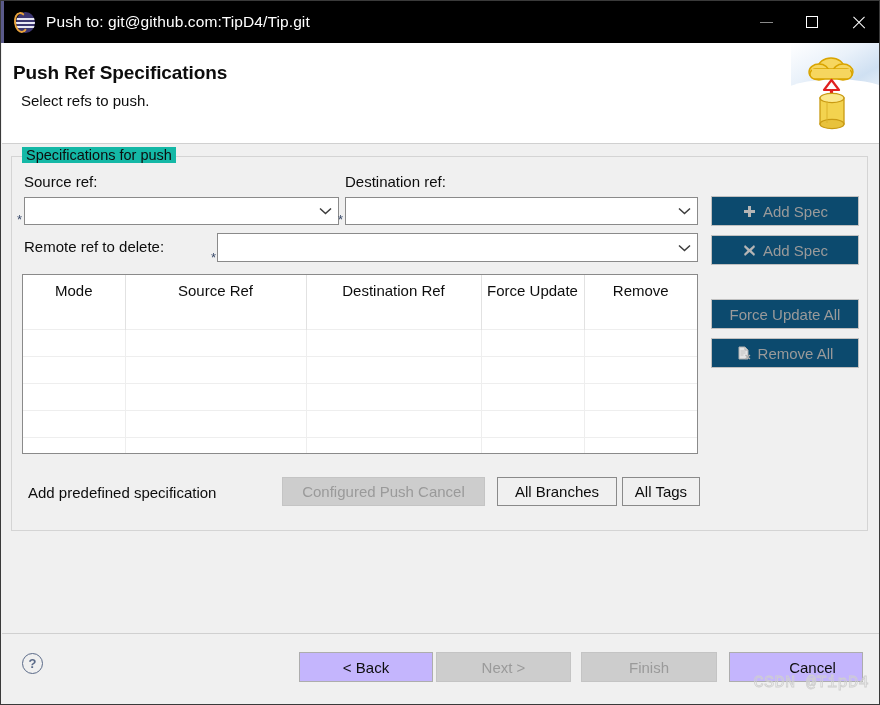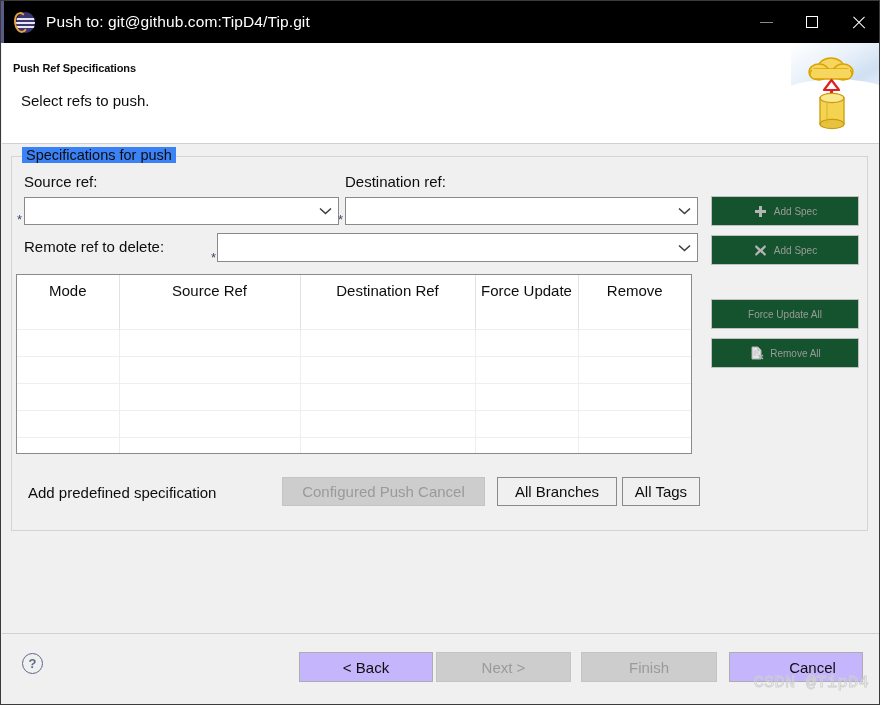--- a/index.html
+++ b/index.html
@@ -126,21 +126,21 @@
     left: 1px; top: 42px;
     width: 877px;
     height: 101px;
     background: #ffffff;
     border-bottom: 1px solid #d0d0d0;
     box-sizing: border-box;
   }
   .header-title {
     position: absolute;
     left: 11px; top: 19px;
-    font-size: 11px;
+    font-size: 19px;
     font-weight: bold;
     color: #0d0d0d;
     letter-spacing: -0.1px;
   }
   .header-sub {
     position: absolute;
     left: 19px; top: 49px;
     font-size: 15px;
     color: #0d0d0d;
   }
@@ -180,21 +180,21 @@
     position: absolute;
     left: 9px; top: 12px;
     width: 857px;
     height: 375px;
     border: 1px solid #d4d4d4;
     box-sizing: border-box;
   }
   .group-label {
     position: absolute;
     left: 10px; top: -10px;
-    background: #3b82f6;
+    background: #14b8a6;
     padding: 0 4px;
     font-size: 14.5px;
     color: #0d0d0d;
   }
 
   .field-label {
     position: absolute;
     font-size: 15px;
     color: #0d0d0d;
     white-space: nowrap;
@@ -229,28 +229,28 @@
   .req-star {
     position: absolute;
     font-size: 13px;
     color: #3a4a6a;
     line-height: 1;
   }
 
   
   .sidebtn {
     position: absolute;
-    background: #14532d;
+    background: #0c4a6e;
     border: 1px solid #c0c0c0;
     box-sizing: border-box;
     display: flex;
     align-items: center;
     justify-content: center;
     gap: 6px;
-    font-size: 10px;
+    font-size: 15px;
     color: #9a9a9a;
   }
   .sidebtn .bicon {
     display: inline-flex;
     align-items: center;
     justify-content: center;
     width: 15px; height: 15px;
     flex: 0 0 auto;
   }
 
@@ -494,21 +494,21 @@
           <svg width="14" height="14" viewBox="0 0 14 14">
             <path d="M2 1 h6 l3 3 v9 h-9 z" fill="#e4e4e4" stroke="#b0b0b0" stroke-width="1"></path>
             <path d="M8 1 v3 h3" fill="none" stroke="#b0b0b0" stroke-width="1"></path>
             <path d="M3.5 5 h5 M3.5 7 h5 M3.5 9 h3" stroke="#bdbdbd" stroke-width="0.9"></path>
             <path d="M8.5 9 L13 13 M13 9 L8.5 13" stroke="#b0b0b0" stroke-width="1.3"></path>
           </svg>
         </span>
         <span>Remove All</span>
       </div>
 
-      <div class="table-wrap" style="left:4px; top:117px; width:676px; height:180px;">
+      <div class="table-wrap" style="left:10px; top:117px; width:676px; height:180px;">
         <table class="tbl">
           <colgroup>
             <col style="width:102px">
             <col style="width:181px">
             <col style="width:175px">
             <col style="width:103px">
             <col style="width:113px">
           </colgroup>
           <thead>
             <tr>

